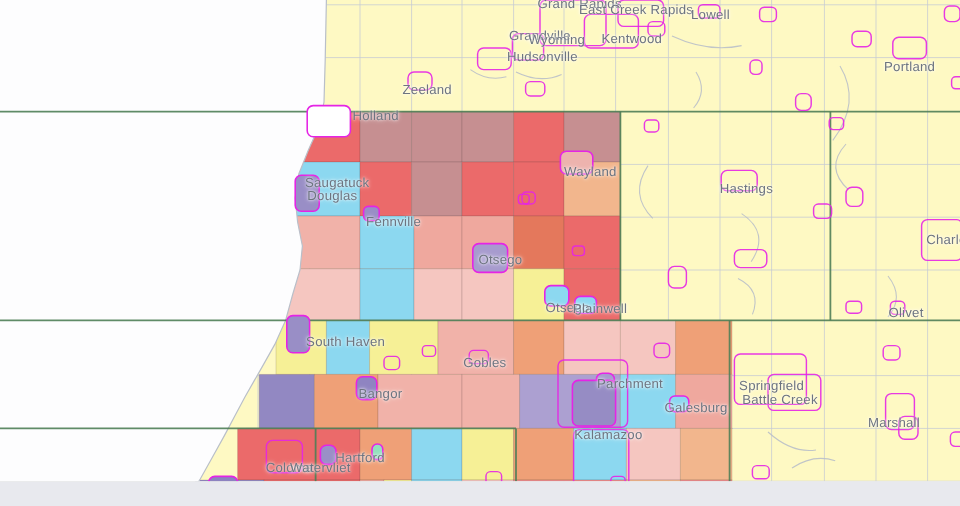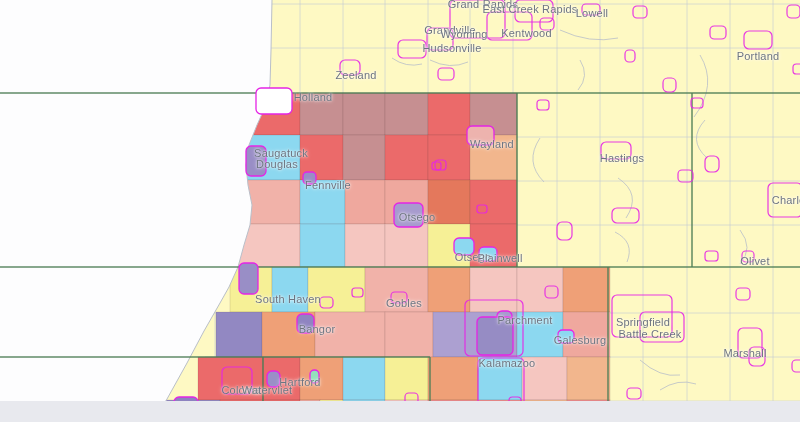--- a/index.html
+++ b/index.html
@@ -216,21 +216,21 @@
       <div class="place-label" style="left: 281px; top: 153px; color: rgb(109, 116, 128);">Saugatuck</div>
       <div class="place-label" style="left: 277px; top: 164px; color: rgb(109, 116, 128);">Douglas</div>
       <div class="place-label" style="left: 318px; top: 185px; color: rgb(109, 116, 128); padding-left: 20px;">Fennville</div>
       <div class="place-label" style="left: 492px; top: 144px; color: rgb(109, 116, 128);">Wayland</div>
       <div class="place-label" style="left: 622px; top: 158px; color: rgb(109, 116, 128);">Hastings</div>
       <div class="place-label" style="left: 417px; top: 217px; color: rgb(109, 116, 128);">Otsego</div>
       <div class="place-label" style="left: 473px; top: 257px; color: rgb(109, 116, 128);">Otsego</div>
       <div class="place-label" style="left: 500px; top: 258px; color: rgb(109, 116, 128);">Plainwell</div>
       <div class="place-label" style="left: 755px; top: 261px; color: rgb(109, 116, 128);">Olivet</div>
       <div class="place-label" style="left: 795px; top: 200px; color: rgb(109, 116, 128);">Charlotte</div>
-      <div class="place-label" style="left: 270px; top: 299px; color: rgb(109, 116, 128); padding-left: 36px;">South Haven</div>
+      <div class="place-label" style="left: 270px; top: 285px; color: rgb(109, 116, 128); padding-left: 36px;">South Haven</div>
       <div class="place-label" style="left: 404px; top: 303px; color: rgb(109, 116, 128);">Gobles</div>
       <div class="place-label" style="left: 317px; top: 329px; color: rgb(109, 116, 128);">Bangor</div>
       <div class="place-label" style="left: 525px; top: 320px; color: rgb(109, 116, 128);">Parchment</div>
       <div class="place-label" style="left: 507px; top: 363px; color: rgb(109, 116, 128);">Kalamazoo</div>
       <div class="place-label" style="left: 580px; top: 340px; color: rgb(109, 116, 128);">Galesburg</div>
       <div class="place-label" style="left: 643px; top: 322px; color: rgb(109, 116, 128);">Springfield</div>
       <div class="place-label" style="left: 650px; top: 334px; color: rgb(109, 116, 128);">Battle Creek</div>
       <div class="place-label" style="left: 745px; top: 353px; color: rgb(109, 116, 128);">Marshall</div>
       <div class="place-label" style="left: 506px; top: 383px; color: rgb(109, 116, 128); margin-top: 48px;">Portage</div>
       <div class="place-label" style="left: 300px; top: 382px; color: rgb(109, 116, 128);">Hartford</div>

